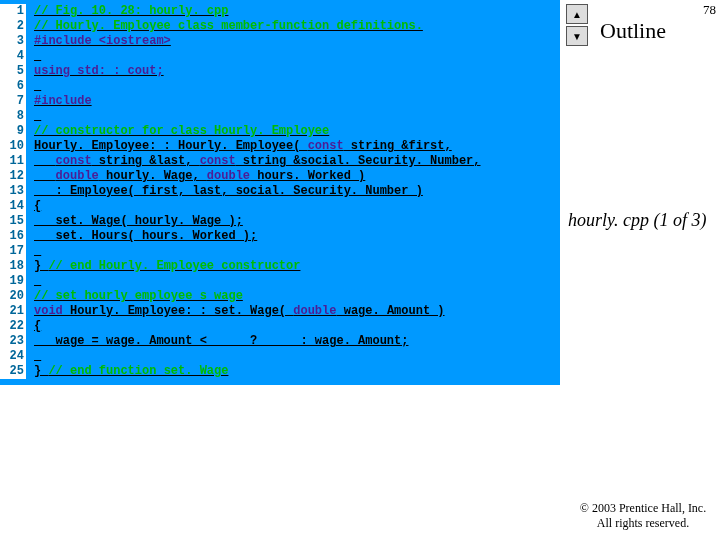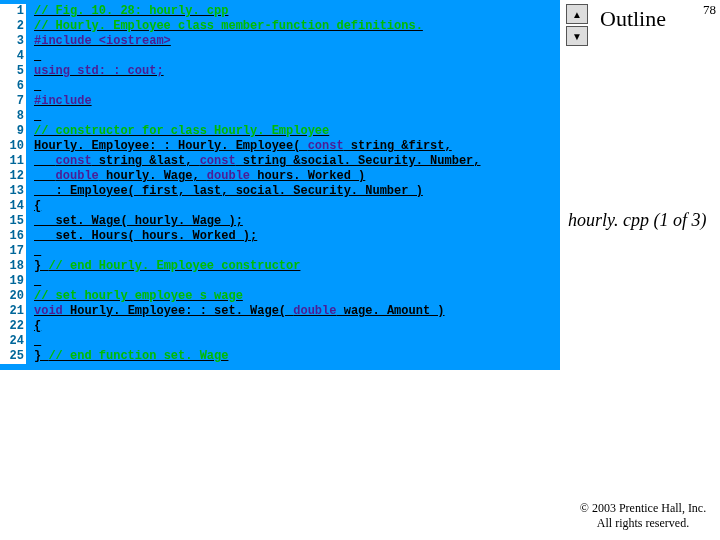--- a/index.html
+++ b/index.html
@@ -66,21 +66,21 @@
     display: flex;
     align-items: center;
     justify-content: center;
     font-size: 10px;
     cursor: pointer;
     margin-bottom: 2px;
   }
   .outline-title {
     position: absolute;
     left: 40px;
-    top: 6px;
+    top: 18px;
     font-size: 22px;
     color: #000;
   }
   .page-num {
     position: absolute;
     right: 4px;
     top: 2px;
     font-size: 13px;
     text-align: right;
   }
@@ -121,20 +121,21 @@
     <div class="code-line"><span class="ln">13</span><span class="code"><span class="pl">   : Employee( first, last, social. Security. Number )</span></span></div>
     <div class="code-line"><span class="ln">14</span><span class="code"><span class="pl">{</span></span></div>
     <div class="code-line"><span class="ln">15</span><span class="code"><span class="pl">   set. Wage( hourly. Wage );</span></span></div>
     <div class="code-line"><span class="ln">16</span><span class="code"><span class="pl">   set. Hours( hours. Worked );</span></span></div>
     <div class="code-line"><span class="ln">17</span><span class="code">&nbsp;</span></div>
     <div class="code-line"><span class="ln">18</span><span class="code"><span class="pl">} </span><span class="cm">// end Hourly. Employee constructor</span></span></div>
     <div class="code-line"><span class="ln">19</span><span class="code">&nbsp;</span></div>
     <div class="code-line"><span class="ln">20</span><span class="code"><span class="cm">// set hourly employee s wage</span></span></div>
     <div class="code-line"><span class="ln">21</span><span class="code"><span class="kw">void </span><span class="pl">Hourly. Employee: : set. Wage( </span><span class="kw">double</span><span class="pl"> wage. Amount )</span></span></div>
     <div class="code-line"><span class="ln">22</span><span class="code"><span class="pl">{</span></span></div>
+    <div class="code-line"><span class="ln">23</span><span class="code"><span class="pl">   wage = wage. Amount &lt;      ?      : wage. Amount;</span></span></div>
     <div class="code-line"><span class="ln">24</span><span class="code">&nbsp;</span></div>
     <div class="code-line"><span class="ln">25</span><span class="code"><span class="pl">} </span><span class="cm">// end function set. Wage</span></span></div>
   </div>
 
 <div class="right-panel">
   <div class="nav-arrows">
     <div class="nav-arrow">▲</div>
     <div class="nav-arrow">▼</div>
   </div>
   <div class="outline-title">Outline</div>

